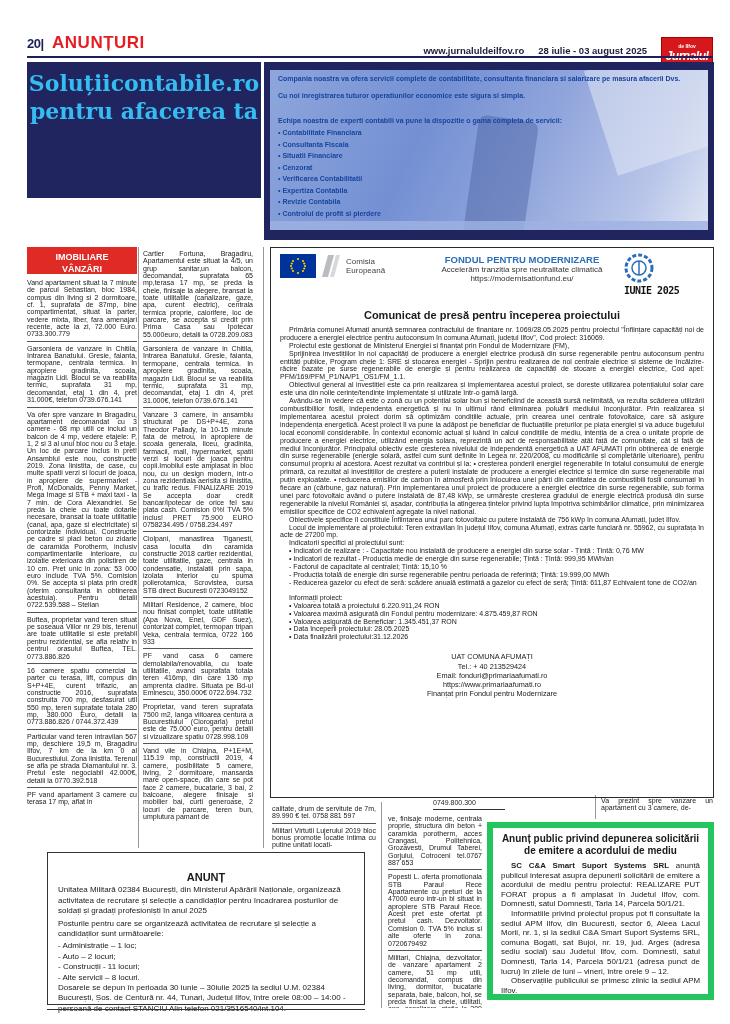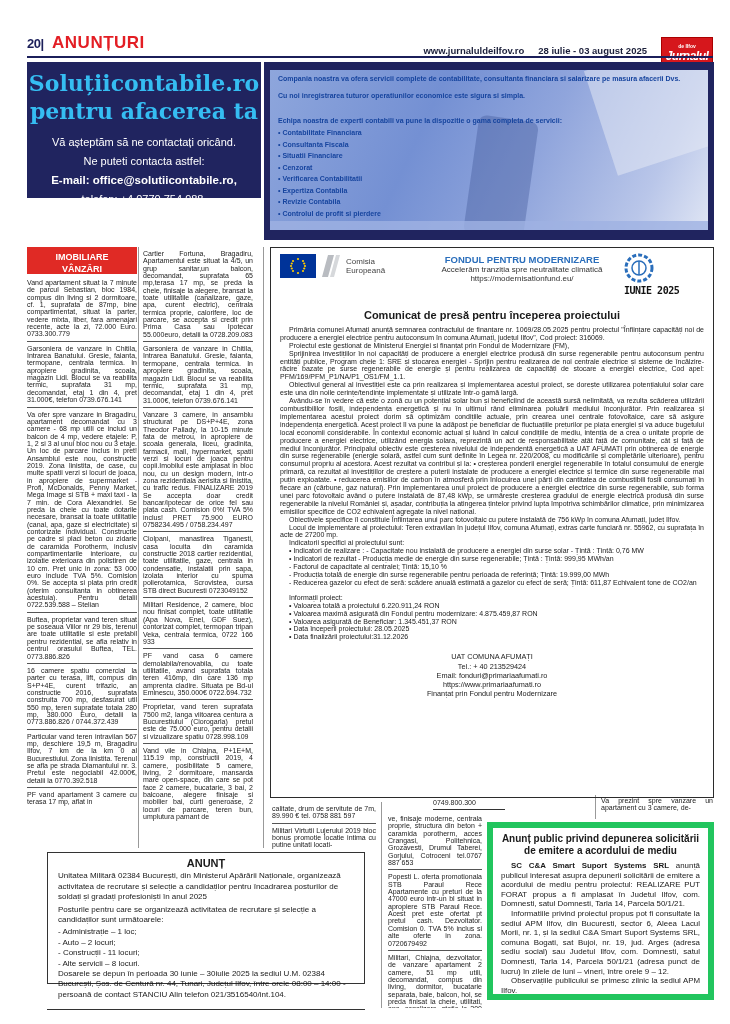--- a/index.html
+++ b/index.html
@@ -51,22 +51,22 @@
   .fund .f2{font-size:8px;color:#333;margin-top:2px;}
   .fund .f3{font-size:8px;color:#333;margin-top:1px;}
   .stamp-wrap{width:80px;}
   .stamp-date{font-family:"DejaVu Sans Mono",monospace;font-weight:bold;font-size:10px;color:#111;margin-top:2px;letter-spacing:-.5px;}
   .press-title{text-align:center;font-weight:bold;font-size:11px;margin:5px 0 6px 0;}
   .press p{margin:0;text-indent:9px;text-align:justify;}
   .press p.nj{text-align:left;}
   .press p.mt{margin-top:7px;}
   .press-footer{text-align:center;margin-top:11px;color:#222;font-size:7.3px;line-height:9.3px;}
   
-  .anunt-box{position:absolute;left:47px;top:852px;width:318px;height:132px;border:1px solid #333;
-             box-sizing:border-box;padding:5px 10px;font-size:8px;line-height:10.4px;}
+  .anunt-box{position:absolute;left:47px;top:852px;width:318px;height:153px;border:1px solid #333;
+             box-sizing:border-box;padding:19px 10px;font-size:8px;line-height:10.4px;}
   .anunt-box .ttl{text-align:center;font-weight:bold;font-size:11px;margin-bottom:3px;}
   .anunt-box p{margin:0 0 2px 0;}
   .anunt-box .li{margin:0;}
   .anunt-rule{position:absolute;left:47px;top:1009px;width:318px;height:1px;background:#333;}
   .public-box{position:absolute;left:487px;top:822px;width:227px;height:178px;border:6px solid #22c55e;
               box-sizing:border-box;padding:5px 8px;font-size:7.9px;line-height:9.6px;}
   .public-box .ttl{text-align:center;font-weight:bold;font-size:10px;line-height:12px;margin-bottom:4px;}
   .public-box p{margin:0;text-indent:10px;text-align:justify;}
   .phone-stub{position:absolute;left:433px;top:799px;width:72px;font-size:7px;border-bottom:1px solid #333;padding-bottom:3px;}
   .snippet{position:absolute;left:601px;top:797px;width:112px;font-size:7px;line-height:7.35px;text-align:justify;}
@@ -86,27 +86,20 @@
         <span class="l1">de Ilfov</span>
         <span class="l2">Jurnalul</span>
       </div>
     </div>
   </div>
   <div class="hdr-rule"></div>
 
   <div class="ad-left">
     <div class="t">Soluțiicontabile.ro</div>
     <div class="t">pentru afacerea ta</div>
-    <div class="b">
-      <div>Vă așteptăm să ne contactați oricând.</div>
-      <div>Ne puteti contacta astfel:</div>
-      <div class="em">E-mail: office@solutiicontabile.ro,</div>
-      <div>telefon: +4 0770 754 988,</div>
-      <div>mobil: +4 0760 701 783.</div>
-    </div>
   </div>
 
   <div class="ad-right">
     <div class="photo">
       <div class="ph-shape2"></div>
       <div class="ph-shape1"></div>
       <div class="ph-band"></div>
     </div>
     <div class="txt">
       <div>Compania noastra va ofera servicii complete de contabilitate, consultanta financiara si salarizare pe masura afacerii Dvs.</div>

